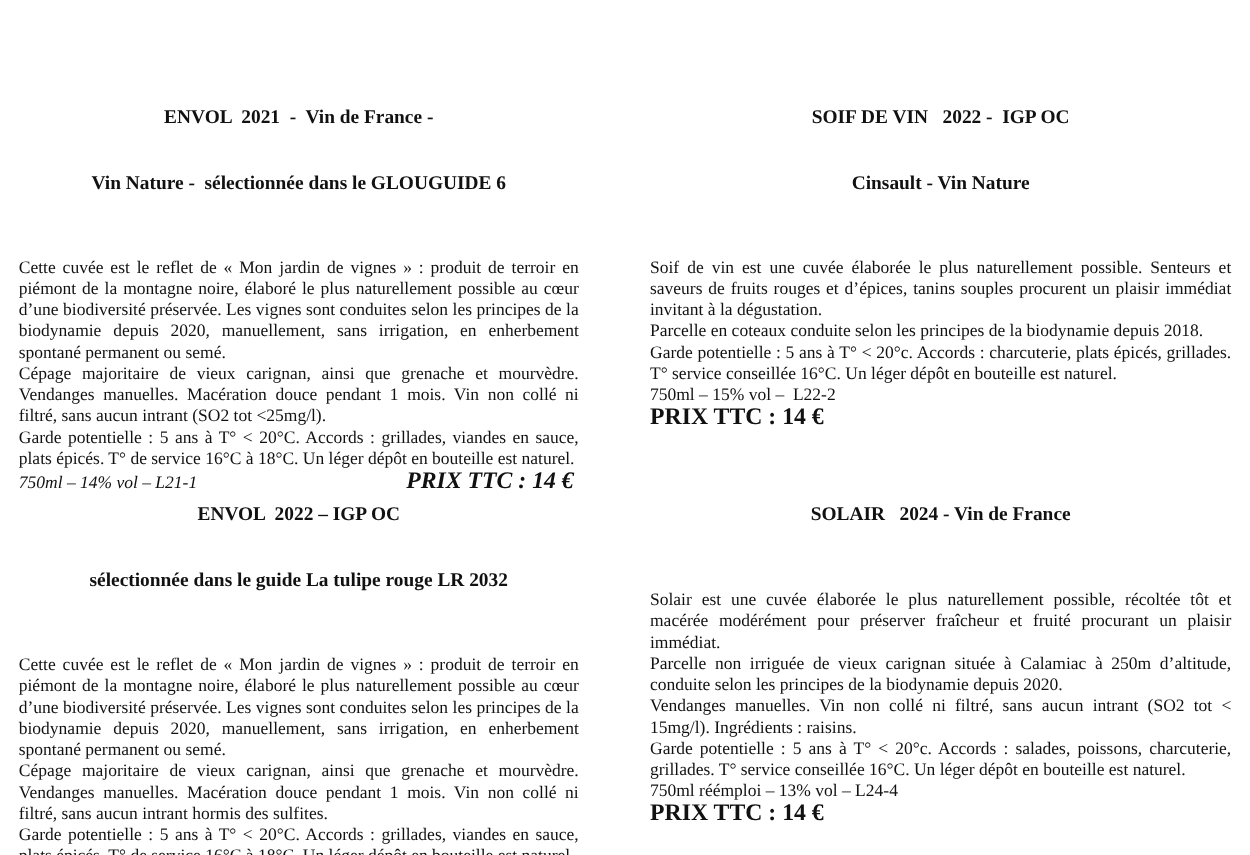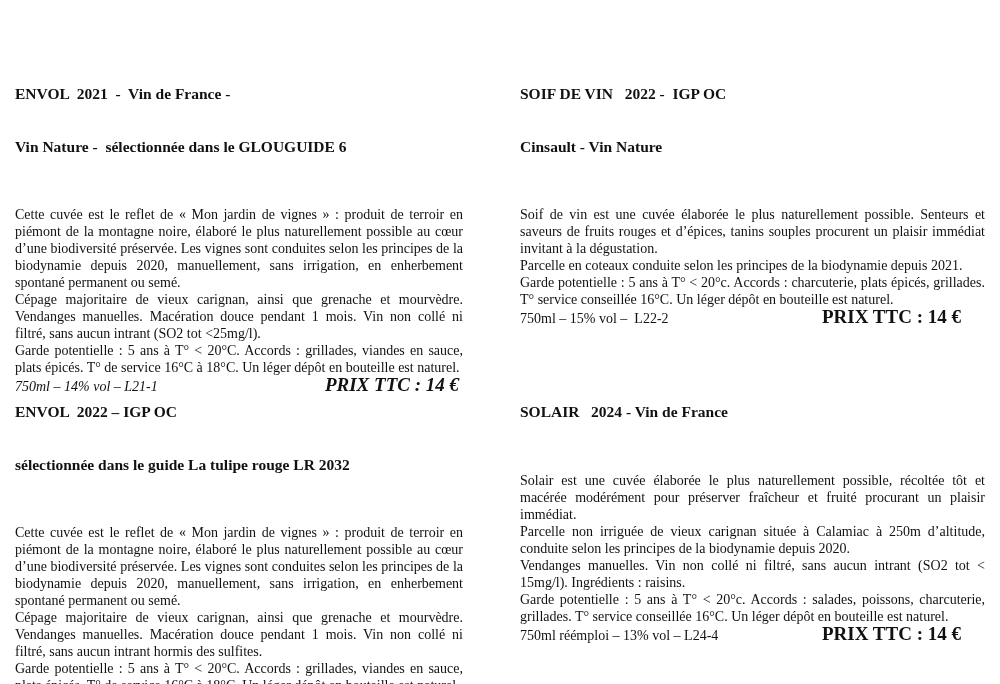--- a/index.html
+++ b/index.html
@@ -23,21 +23,21 @@
     column-gap: 57px;
     row-gap: 52px;
     overflow: hidden;
   }
   .card {
     display: flex;
     flex-direction: column;
     min-height: 0;
   }
   .card .title {
-    text-align: left;
+    text-align: center;
     font-weight: bold;
     font-size: 15.5px;
     line-height: 17.5px;
     white-space: pre-wrap;
     margin-bottom: 16px;
   }
   .card .title .tline {
     display: block;
   }
   .card .body p {
@@ -57,20 +57,21 @@
   .card .spec {
     white-space: pre-wrap;
   }
   .card .price {
     font-weight: bold;
     font-size: 19px;
     white-space: pre-wrap;
   }
   .card.right-col .footer {
     padding-right: 24px;
+    flex-direction: column;
   }
   .card.left-col .footer {
     padding-right: 4px;
     font-style: italic;
   }
 </style>
 </head>
 <body>
 
 <div class="page">
@@ -91,21 +92,21 @@
     </footer>
   </section>
 
   <section class="card right-col">
     <header class="title">
       <span class="tline">SOIF DE VIN   2022 -  IGP OC</span>
       <span class="tline">Cinsault - Vin Nature</span>
     </header>
     <div class="body">
       <p>Soif de vin est une cuvée élaborée le plus naturellement possible. Senteurs et saveurs de fruits rouges et d’épices, tanins souples procurent un plaisir immédiat invitant à la dégustation.</p>
-      <p>Parcelle en coteaux conduite selon les principes de la biodynamie depuis 2021.</p>
+      <p>Parcelle en coteaux conduite selon les principes de la biodynamie depuis 2018.</p>
       <p>Garde potentielle : 5 ans à T° &lt; 20°c. Accords : charcuterie, plats épicés, grillades. T° service conseillée 16°C. Un léger dépôt en bouteille est naturel.</p>
     </div>
     <footer class="footer">
       <span class="spec">750ml – 15% vol –  L22-2</span>
       <span class="price">PRIX TTC : 14 €</span>
     </footer>
   </section>
 
   <section class="card left-col">
     <header class="title">

